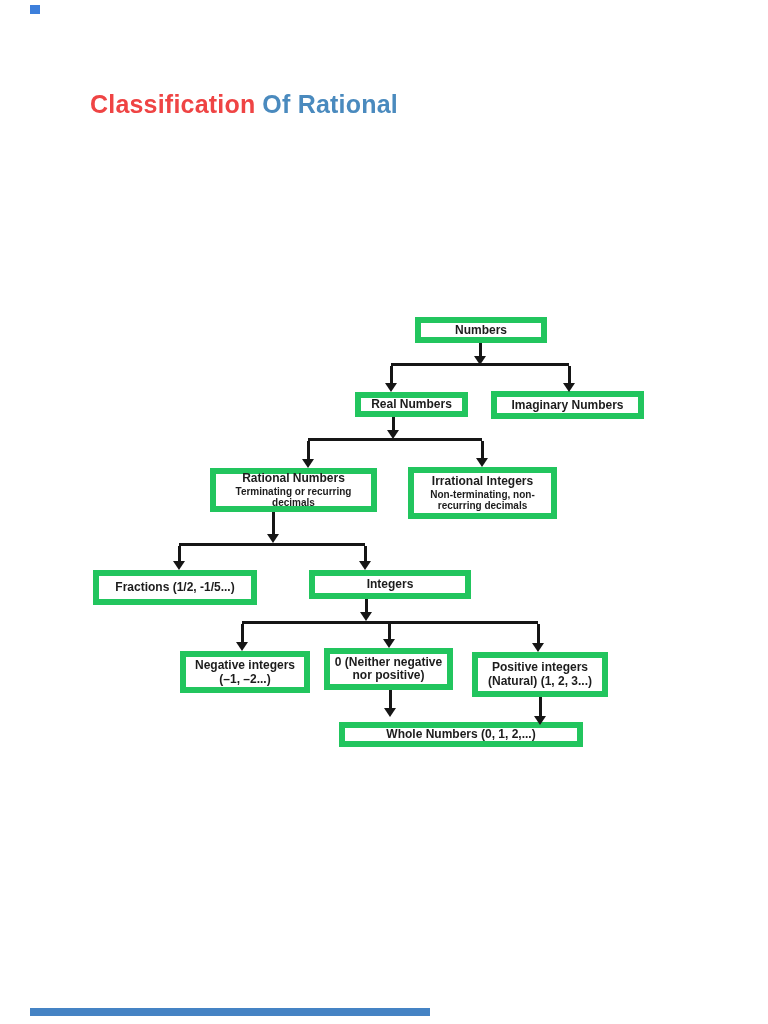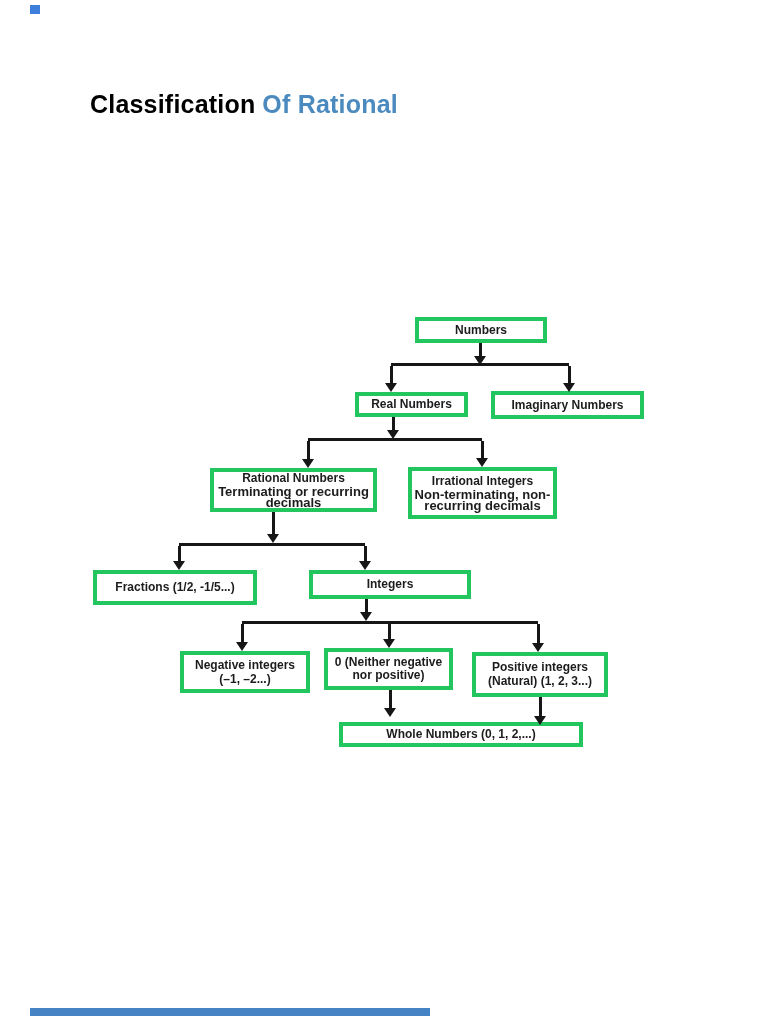--- a/index.html
+++ b/index.html
@@ -6,30 +6,30 @@
   body{
     width:768px;height:1024px;background:#ffffff;position:relative;overflow:hidden;
     font-family:"Liberation Sans", sans-serif;
   }
   .accent-square{position:absolute;left:30px;top:5px;width:10px;height:9px;background:#3D7FDB;}
   .accent-bar{position:absolute;left:30px;top:1008px;width:400px;height:8px;background:#4583C4;}
   .page-title{
     position:absolute;left:90px;top:90px;margin:0;
     font-size:25px;font-weight:bold;letter-spacing:.2px;white-space:nowrap;
   }
-  .t-orange{color:#000000;margin-right:7px;}
+  .t-orange{color:#ef4444;margin-right:7px;}
   .t-blue{color:#4A8ABE;}
   
   .node{
-    position:absolute;box-sizing:border-box;border:4px solid #22c55e;background:#fff;
+    position:absolute;box-sizing:border-box;border:6px solid #22c55e;background:#fff;
     display:flex;flex-direction:column;align-items:center;justify-content:center;
     text-align:center;color:#1C1C1C;font-weight:bold;z-index:1;
   }
   .lbl{font-size:12px;line-height:13px;white-space:pre-line;}
-  .sub-small{font-size:13px;line-height:11px;white-space:pre-line;margin-top:1px;}
+  .sub-small{font-size:10px;line-height:11px;white-space:pre-line;margin-top:1px;}
   .sub-large{font-size:12px;line-height:14px;white-space:pre-line;}
   .vline{position:absolute;width:3px;background:#161616;z-index:2;}
   .hline{position:absolute;height:3px;background:#161616;z-index:2;}
   .arrow{
     position:absolute;width:0;height:0;z-index:3;
     border-left:6px solid transparent;border-right:6px solid transparent;
     border-top:9px solid #161616;
   }
   
   #n-numbers   {left:415px;top:317px;width:132px;height:26px;}

